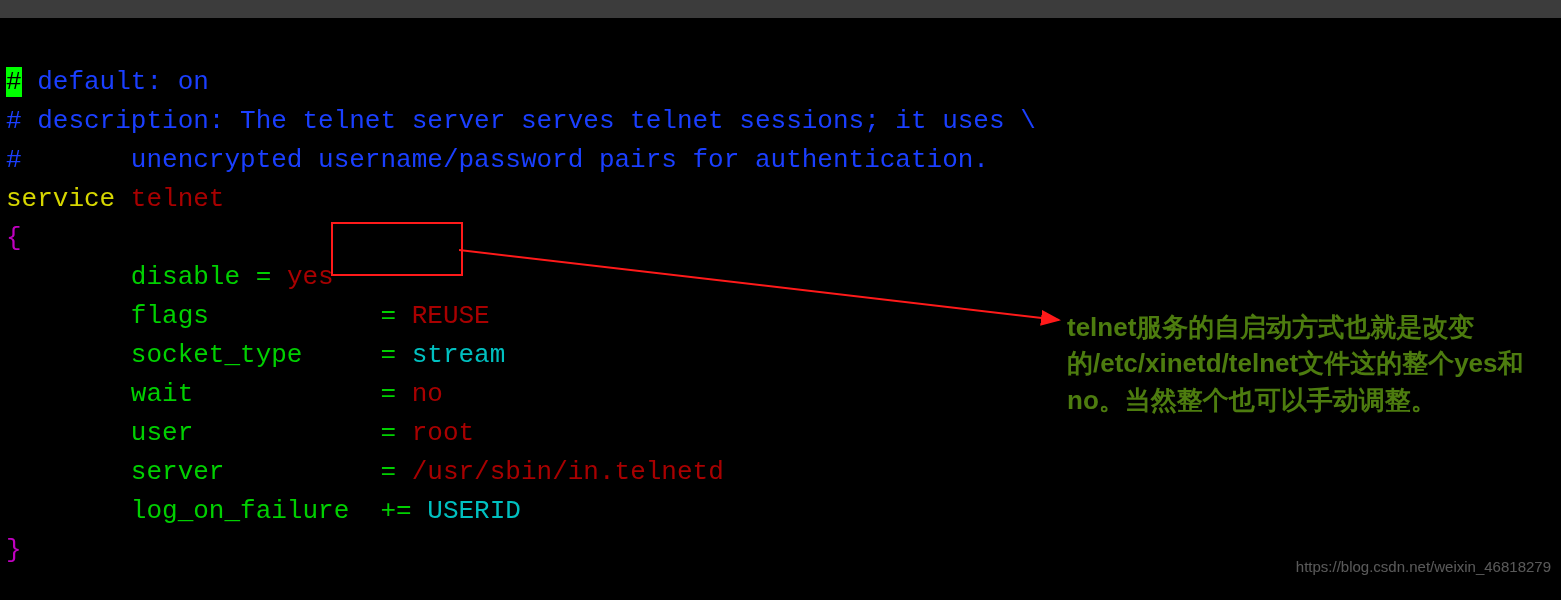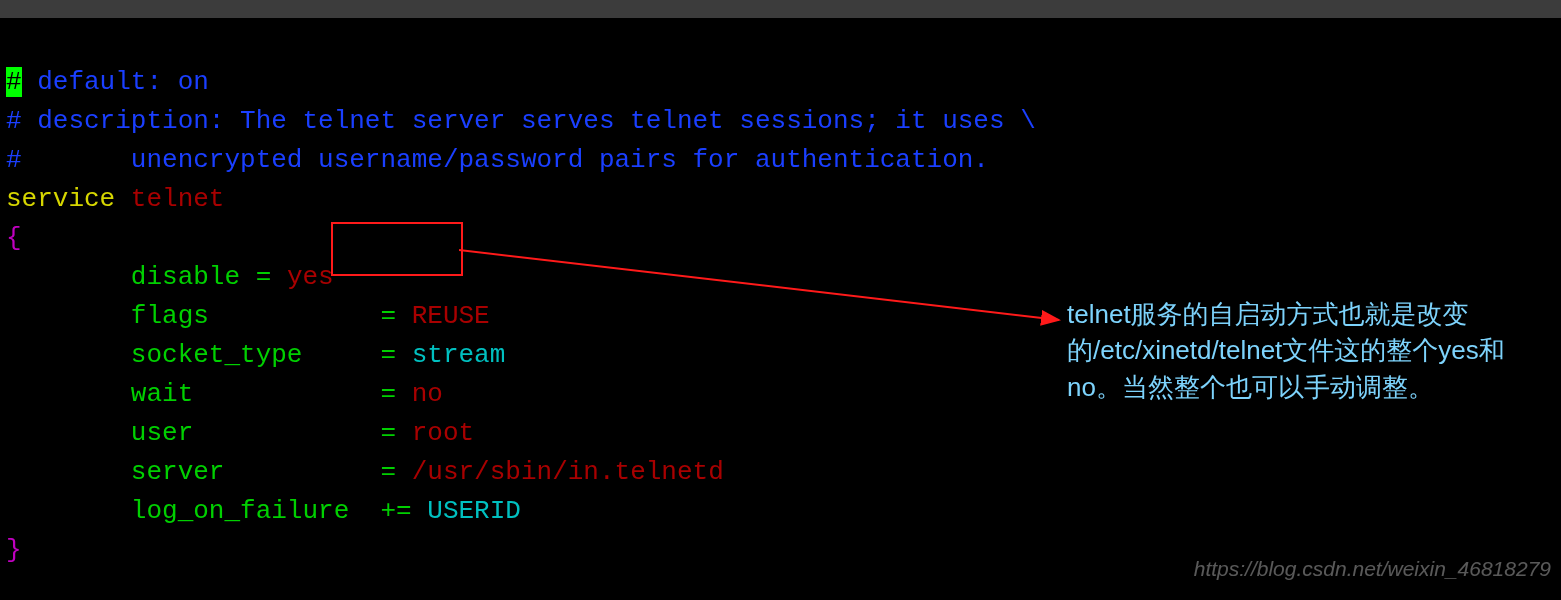--- a/index.html
+++ b/index.html
@@ -41,44 +41,44 @@
     left: 331px;
     top: 222px;
     width: 128px;
     height: 50px;
     pointer-events: none;
   }
 
   .annotation {
     position: absolute;
     left: 1067px;
-    top: 296px;
+    top: 309px;
     width: 460px;
-    color: #7dd3fc;
+    color: #4d7c0f;
     font-family: "Microsoft YaHei", "SimSun", sans-serif;
     font-size: 26px;
     line-height: 1.4;
     white-space: normal;
+    font-weight: bold;
   }
 
   .arrow-svg {
     position: absolute;
     left: 459px;
     top: 248px;
     pointer-events: none;
   }
 
   .watermark {
     position: absolute;
     right: 10px;
-    bottom: 16px;
+    bottom: 22px;
     color: rgba(255,255,255,0.35);
     font-family: Arial, sans-serif;
-    font-size: 21px;
-    font-style: italic;
+    font-size: 15px;
   }
 </style>
 </head>
 <body>
 
 <div class="titlebar"></div>
 
 <div class="content">
 <span><span class="hash-mark">#</span><span class="comment"> default: on</span></span>
 <span><span class="comment">#</span><span class="comment"> description: The telnet server serves telnet sessions; it uses \</span></span>

